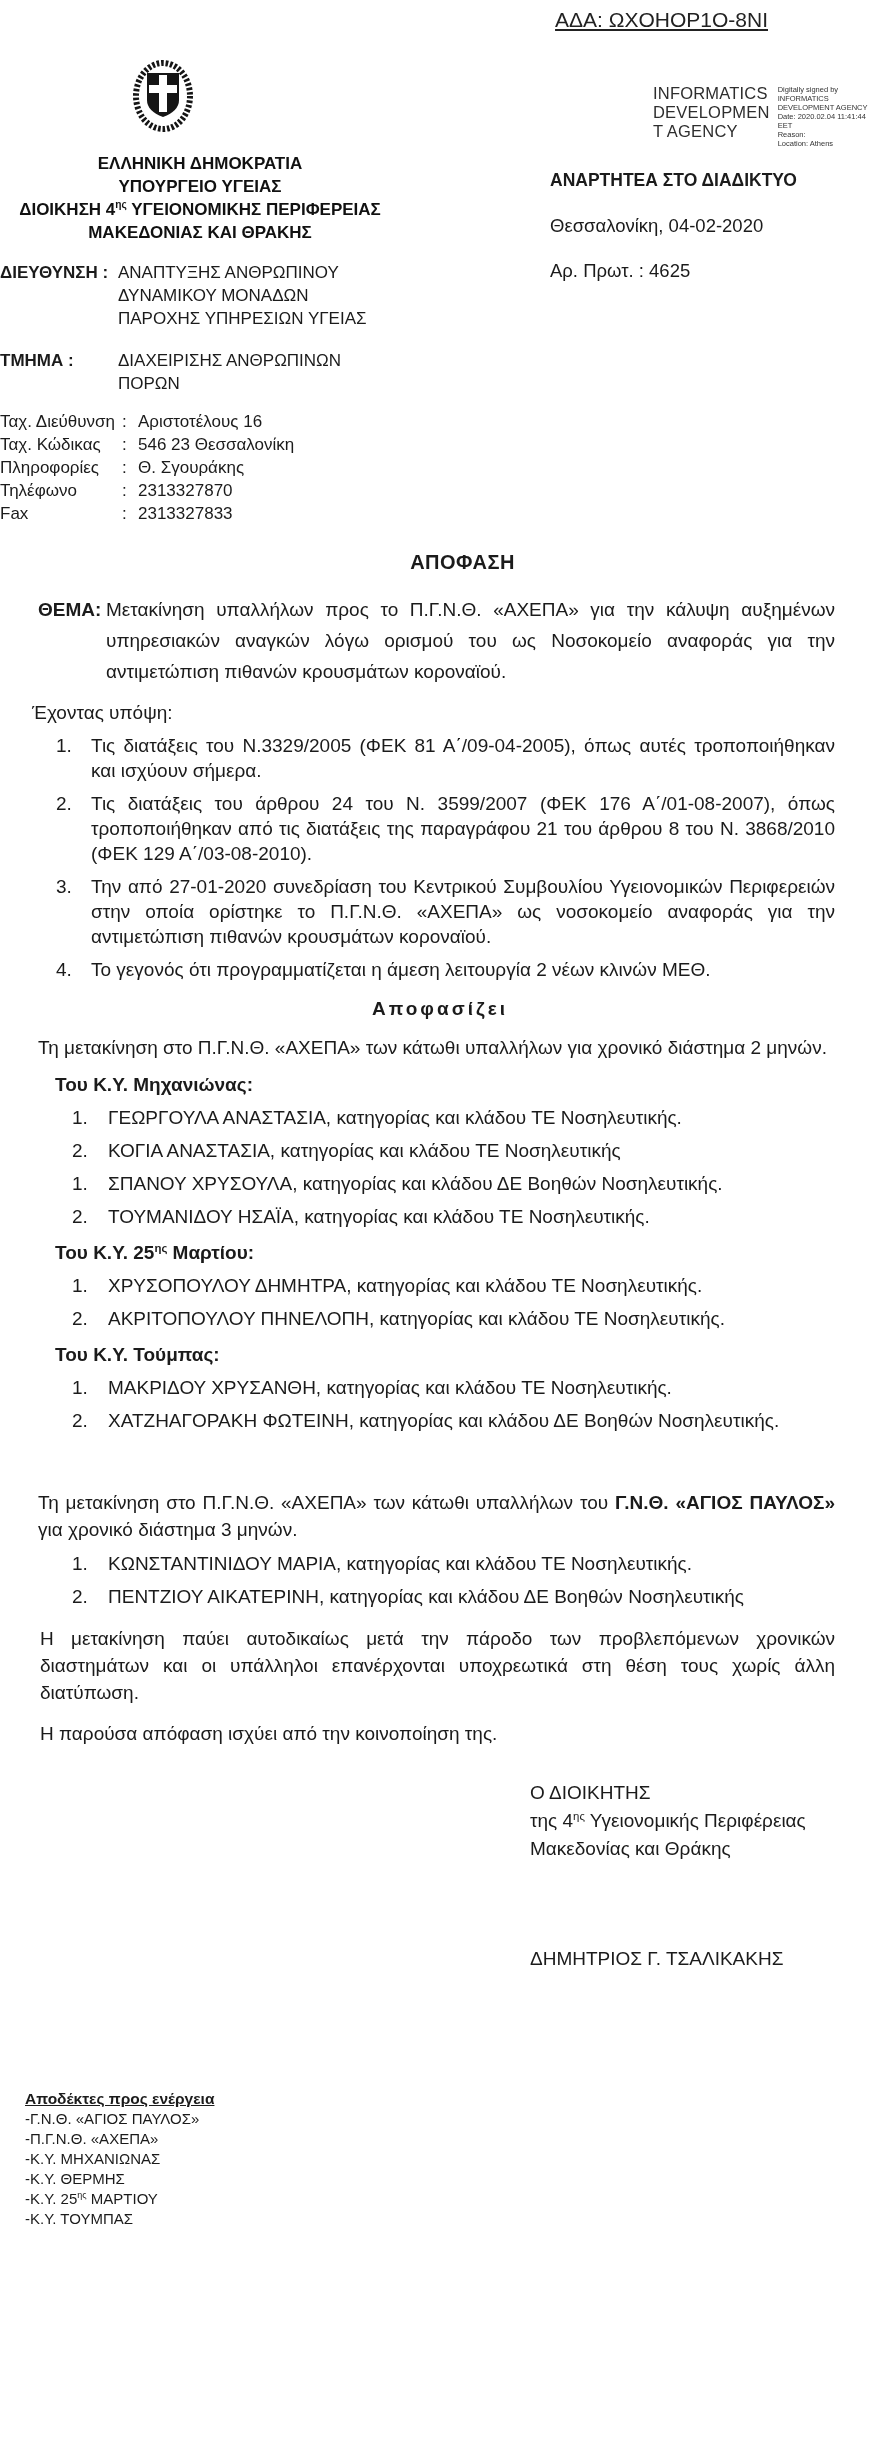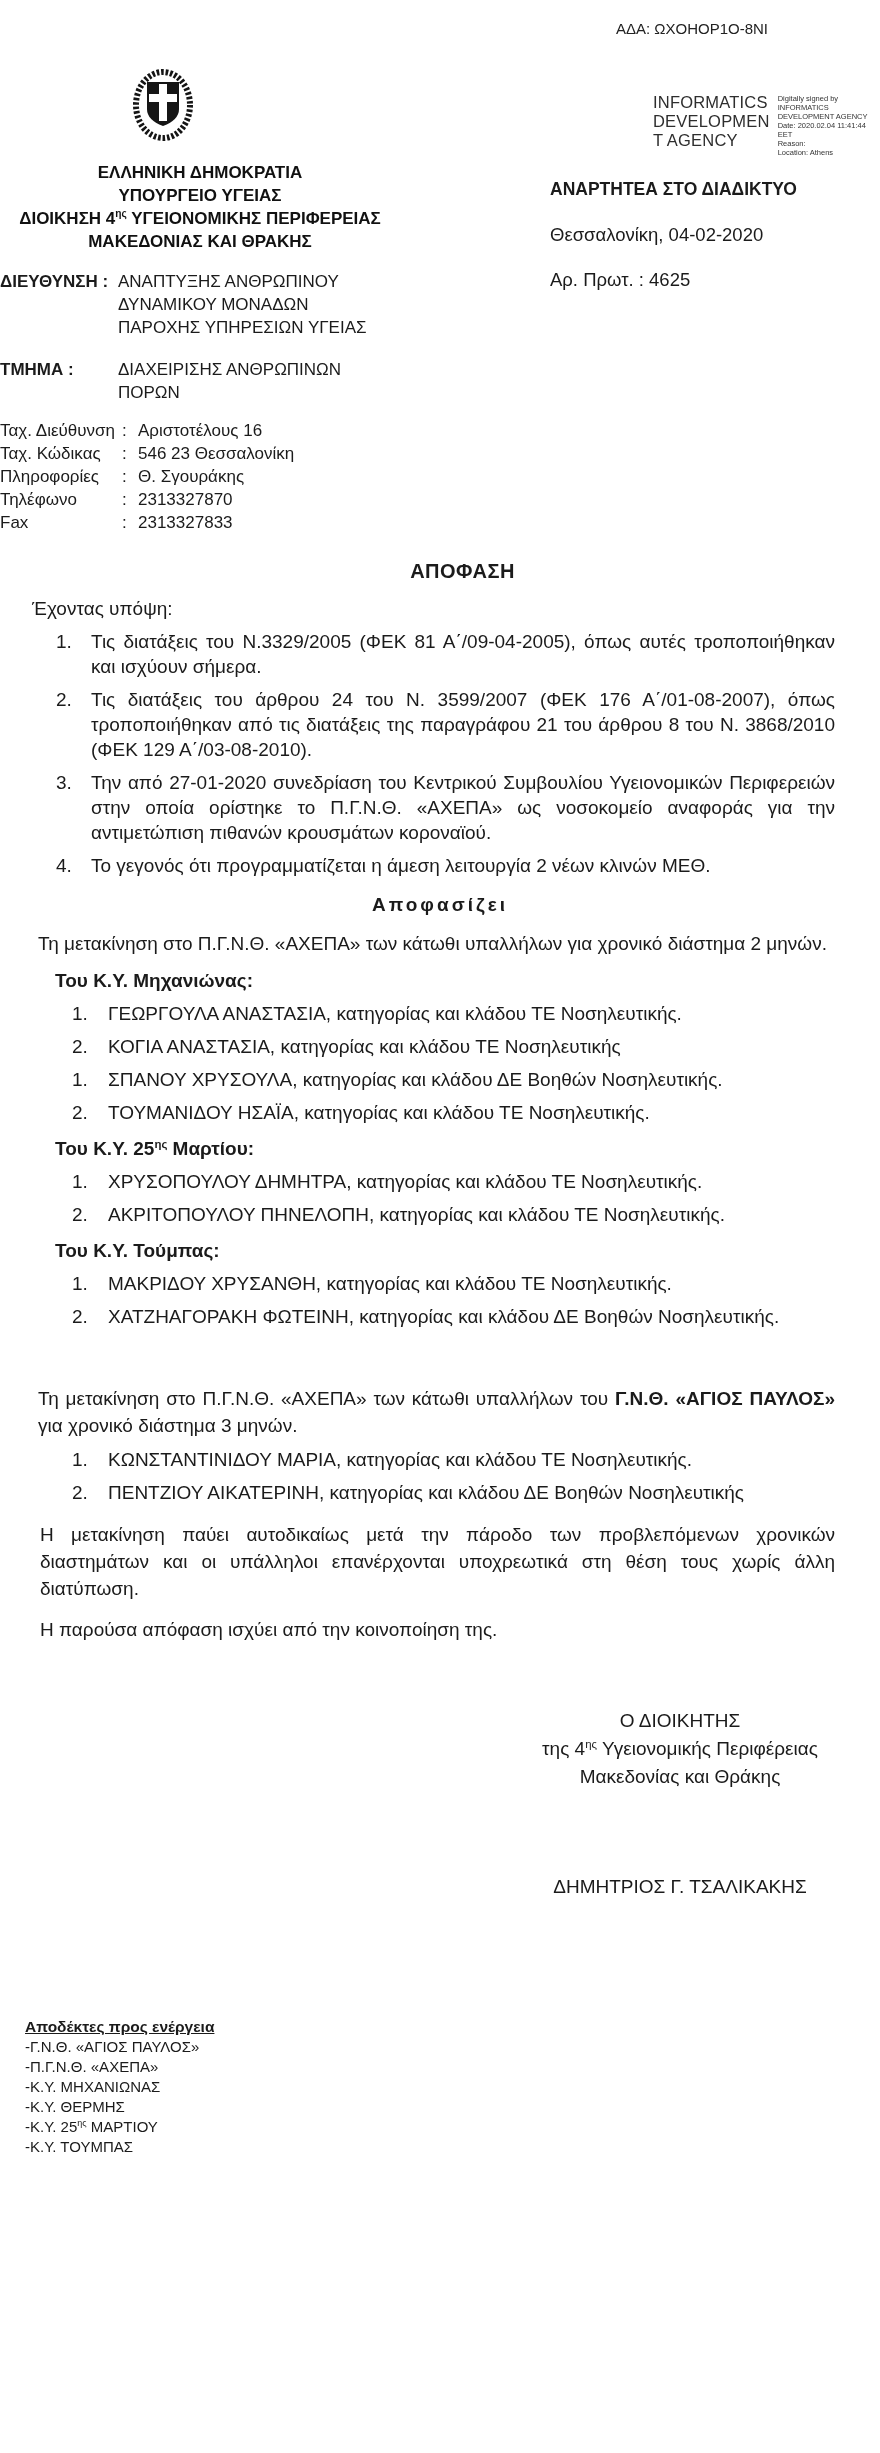--- a/index.html
+++ b/index.html
@@ -8,21 +8,21 @@
     width:880px; height:2453px;
     background:#ffffff;
     font-family:"Liberation Sans", sans-serif;
     color:#1b1b1b;
     overflow:hidden;
     box-sizing:border-box;
   }
   sup.s { font-size:0.60em; vertical-align:super; line-height:0; }
 
   
-  .ada-row { padding:17px 112px 0 0; text-align:right; font-size:15px; line-height:24px; color:#222; }
+  .ada-row { padding:8px 112px 0 0; text-align:right; font-size:21px; line-height:24px; color:#222;text-decoration:underline; }
 
   
   .header { display:flex; margin-top:24px; }
   .hleft { width:400px; flex:none; box-sizing:border-box; }
   .emblem-wrap { margin-left:130px; width:66px; }
   .gov-lines { text-align:center; margin-top:12px; }
   .gov-line { font-weight:bold; font-size:17px; line-height:23px; color:#111; }
   .dir-row { display:flex; margin-top:17px; font-size:17px; line-height:23px; }
   .dir-label { flex:none; width:118px; font-weight:bold; }
   .dept-row { display:flex; margin-top:19px; font-size:17px; line-height:23px; }
@@ -54,21 +54,21 @@
   .li .txt { flex:1; text-align:justify; }
   .decides-title { margin-top:16px; text-align:center; font-weight:bold; font-size:19px; letter-spacing:3px; }
   .para { margin:14px 45px 0 38px; font-size:19px; line-height:27px; text-align:justify; }
   .group-h { margin:12px 45px 0 55px; font-size:19px; line-height:24px; font-weight:bold; }
   .glist .li .num { width:36px; padding-left:34px; }
   .para2 { margin-top:56px; }
   .closing { margin:16px 45px 0 40px; font-size:19px; line-height:27px; text-align:justify; }
   .closing2 { margin-top:14px; }
 
   
-  .sign-block { width:300px; margin:64px 50px 0 auto; text-align:center; font-size:19px; line-height:28px; }
+  .sign-block { width:300px; margin:32px 50px 0 auto; font-size:19px; line-height:28px; }
   .sign-name { margin-top:82px; }
 
   
   .recipients { margin:116px 0 0 25px; font-size:15px; line-height:20px; }
   .recipients-title { font-weight:bold; text-decoration:underline; font-size:15.5px; }
 </style>
 </head>
 <body>
 
 <div class="page">
@@ -146,20 +146,24 @@
 Location: Athens</div>
       </div>
       <div class="publish-note">ΑΝΑΡΤΗΤΕΑ ΣΤΟ ΔΙΑΔΙΚΤΥΟ</div>
       <div class="place-date">Θεσσαλονίκη, 04-02-2020</div>
       <div class="protocol">Αρ. Πρωτ. : 4625</div>
     </div>
   </div>
 
   <div class="title">ΑΠΟΦΑΣΗ</div>
 
+  <div class="subject">
+    <div class="subject-label">ΘΕΜΑ:</div>
+    <div class="subject-text">Μετακίνηση υπαλλήλων προς το Π.Γ.Ν.Θ. «ΑΧΕΠΑ» για την κάλυψη αυξημένων υπηρεσιακών αναγκών λόγω ορισμού του ως Νοσοκομείο αναφοράς για την αντιμετώπιση πιθανών κρουσμάτων κοροναϊού.</div>
+  </div>
 
   <div class="issuer">
   </div>
 
   <div class="having-intro">Έχοντας υπόψη:</div>
 
   <div class="hlist">
     <div class="li">
       <span class="num">1.</span>
         <span class="txt">Τις διατάξεις του Ν.3329/2005 (ΦΕΚ 81 Α΄/09-04-2005), όπως αυτές τροποποιήθηκαν και ισχύουν σήμερα.</span>

